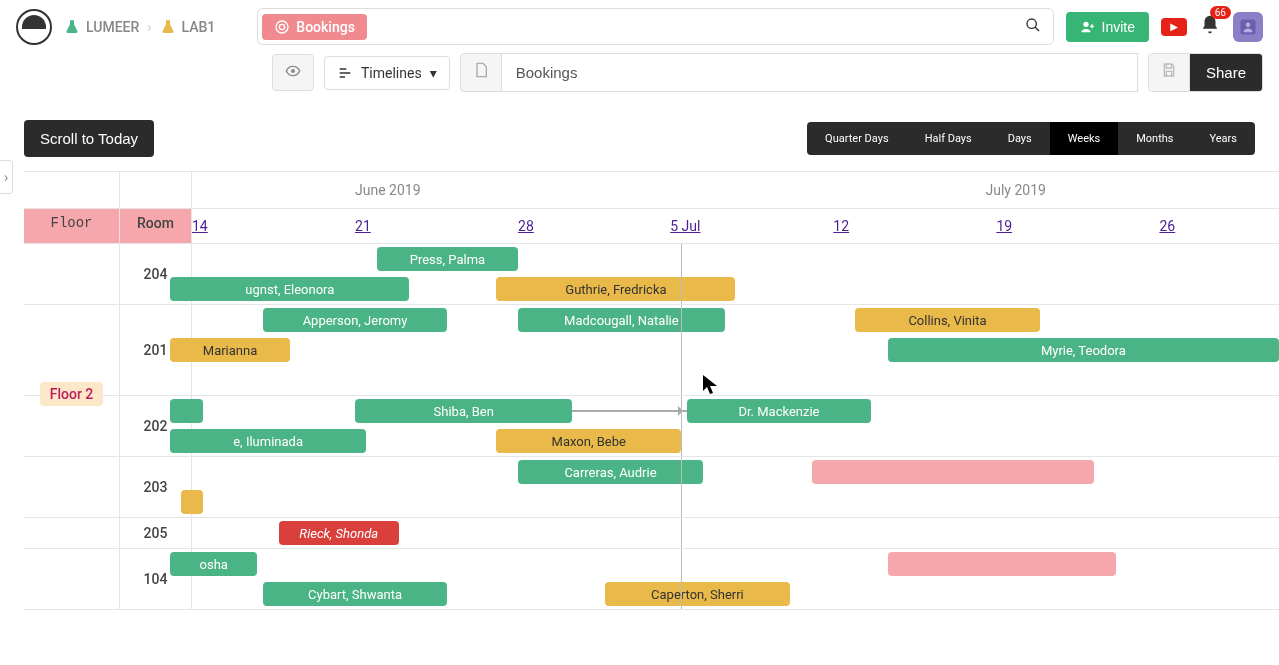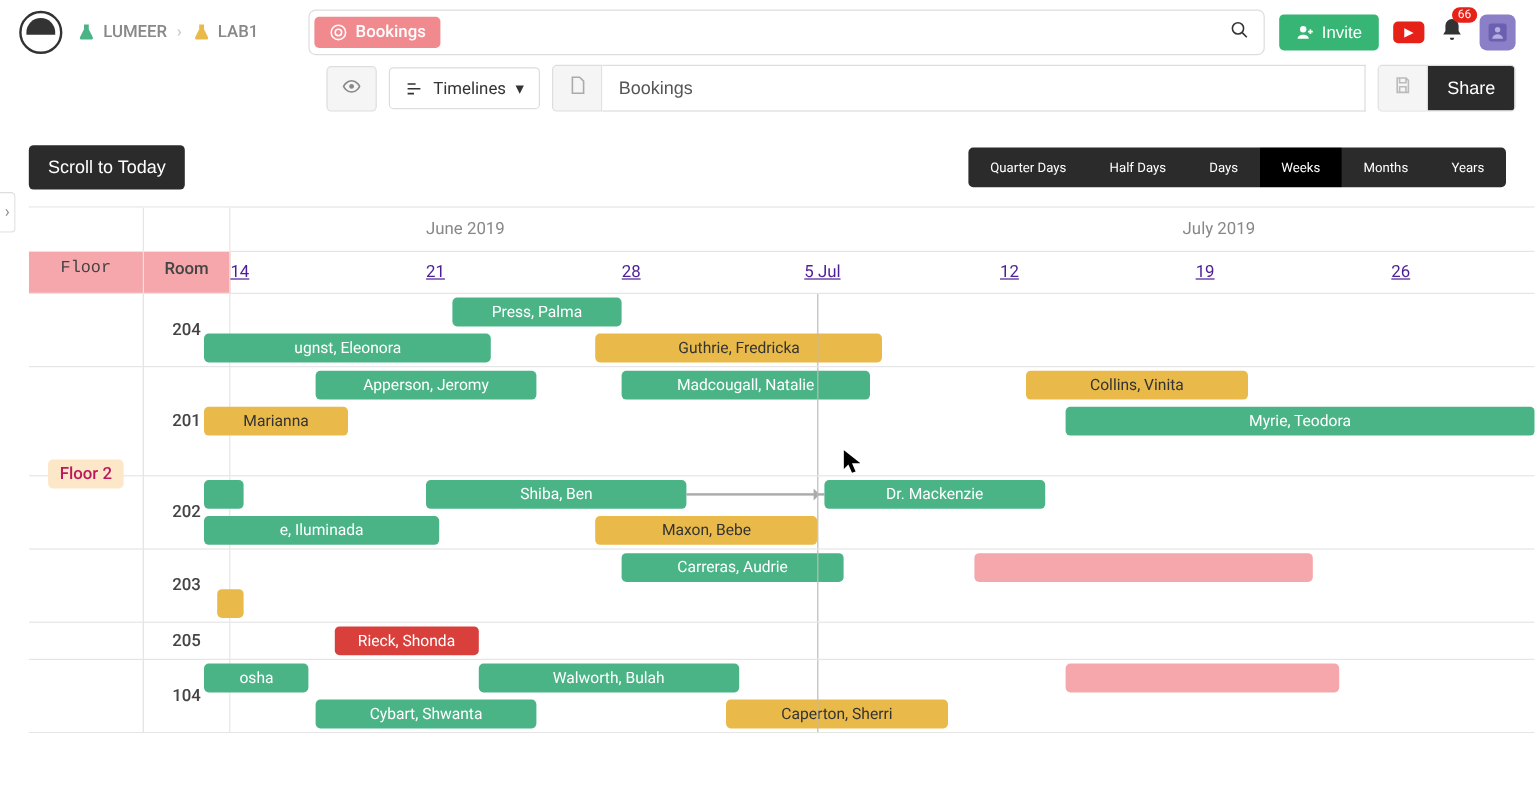--- a/index.html
+++ b/index.html
@@ -55,21 +55,21 @@
   .tl-body { position:relative; }
   .room-row { display:flex; border-bottom:1px solid #e5e5e5; }
   .floor-cell { width:96px; border-right:1px solid #e5e5e5; display:flex; align-items:center; justify-content:center; }
   .floor-badge { background:#fce8c8; color:#be185d; border-radius:4px; padding:4px 10px; font-weight:500; font-size:14px; }
   .room-cell { width:72px; border-right:1px solid #e5e5e5; display:flex; align-items:center; justify-content:center; color:#444; font-weight:500; }
   .lane-area { flex:1; position:relative; }
   .sub-lane { height:30px; position:relative; border-bottom:1px dashed transparent; }
   .bar { position:absolute; height:24px; top:3px; border-radius:4px; color:#fff; display:flex; align-items:center; justify-content:center; font-size:13px; padding:0 8px; overflow:hidden; white-space:nowrap; cursor:pointer; }
   .bar.green { background:#4bb487; }
   .bar.yellow { background:#e9b949; color:#333; }
-  .bar.red { background:#d9403c; }
+  .bar.red { background:#d9403c;font-style:italic; }
   .bar.pink { background:#f5a7ab; }
   .arrow-line { position:absolute; height:2px; background:#aaa; top:14px; }
   .arrow-line::after { content:''; position:absolute; right:-1px; top:-4px; border:5px solid transparent; border-left-color:#aaa; }
   .vline { position:absolute; top:0; bottom:0; width:1px; background:#e5e5e5; }
   .vline.mark { background:#bbb; }
   svg.ic { width:16px; height:16px; }
 </style>
 </head>
 <body>
 
@@ -278,21 +278,20 @@
           <div class="vline mark" style="left: 45%;"></div>
         </div>
       </div>
       <div class="room-row" style="position: relative;">
         <div class="floor-cell" style="min-height: 60px; position: absolute;"></div>
         <div style="width: 96px; border-right: 1px solid rgb(229, 229, 229);"></div>
         <div class="room-cell" style="min-height: 60px;">104</div>
         <div class="lane-area">
           <div class="sub-lane">
             <div class="bar green" style="left: -2%; width: 8%;">osha</div>
-            <div class="bar green" style="left: 19%; width: 20%;">Walworth, Bulah</div>
             <div class="bar pink" style="left: 64%; width: 21%;"></div>
           </div>
           <div class="sub-lane">
             <div class="bar green" style="left: 6.5%; width: 17%;">Cybart, Shwanta</div>
             <div class="bar yellow" style="left: 38%; width: 17%;">Caperton, Sherri</div>
           </div>
           <div class="vline mark" style="left: 45%;"></div>
         </div>
       </div>
     </div>

